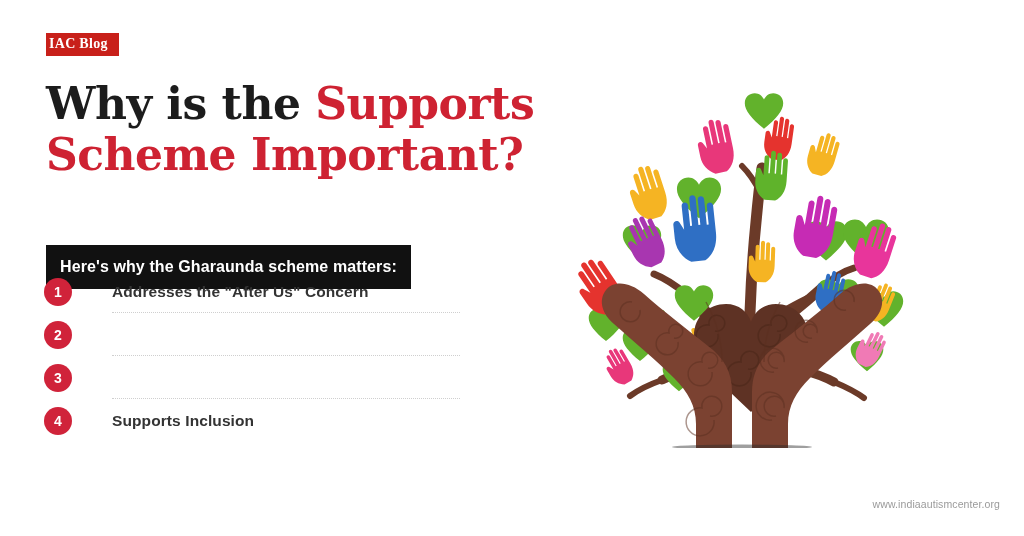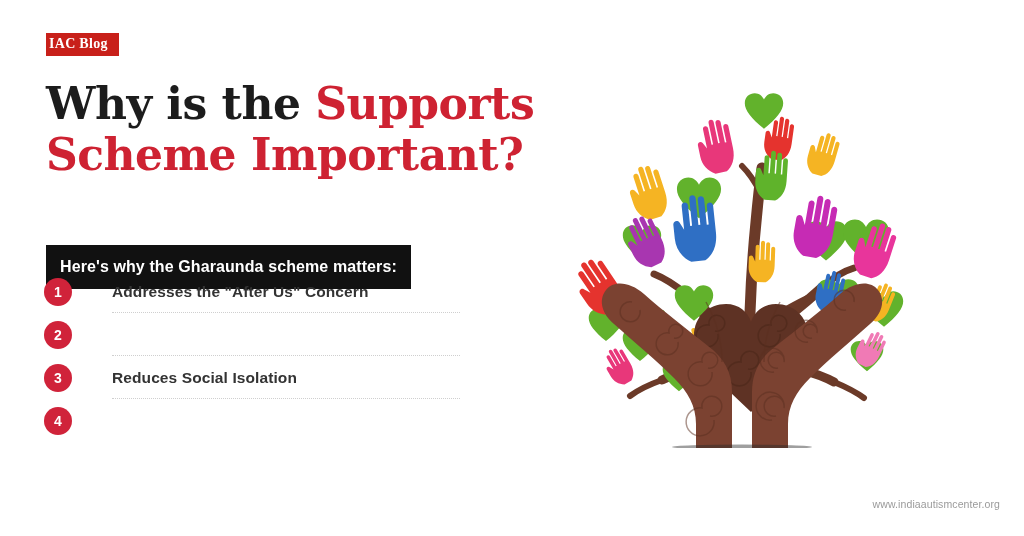--- a/index.html
+++ b/index.html
@@ -151,25 +151,25 @@
       <div class="num">1</div>
       <div class="row-label">Addresses the "After Us" Concern</div>
       <div class="sep"></div>
     </div>
     <div class="row">
       <div class="num">2</div>
       <div class="sep"></div>
     </div>
     <div class="row">
       <div class="num">3</div>
-      <div class="row-label">Reduces Social Isolation</div>
       <div class="sep"></div>
     </div>
     <div class="row">
       <div class="num">4</div>
+      <div class="row-label">Supports Inclusion</div>
 
     </div>
   </div>
 
   <div class="footer-url">www.indiaautismcenter.org</div>
 
   <div class="art">
     <svg viewBox="0 0 370 376" xmlns="http://www.w3.org/2000/svg">
       <defs>
 

